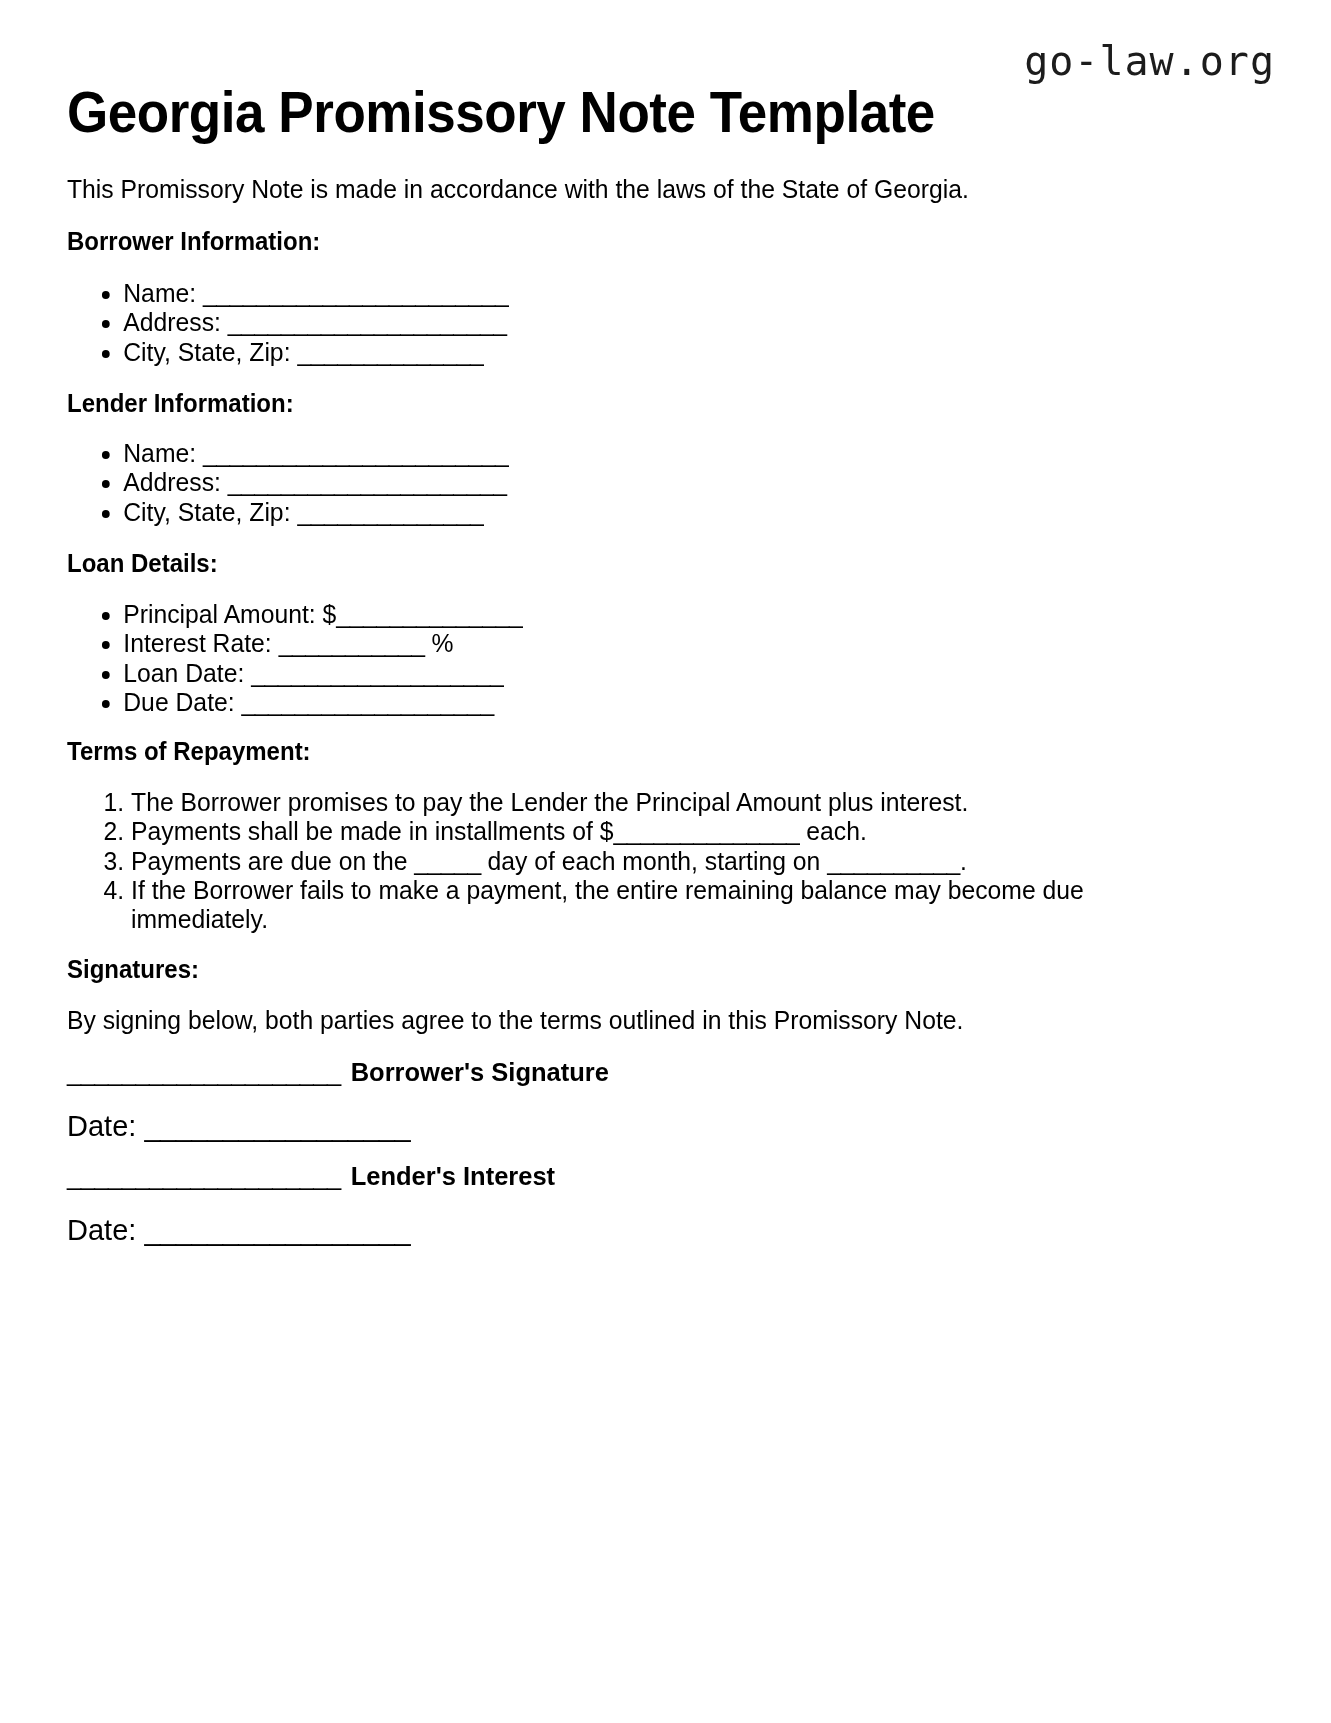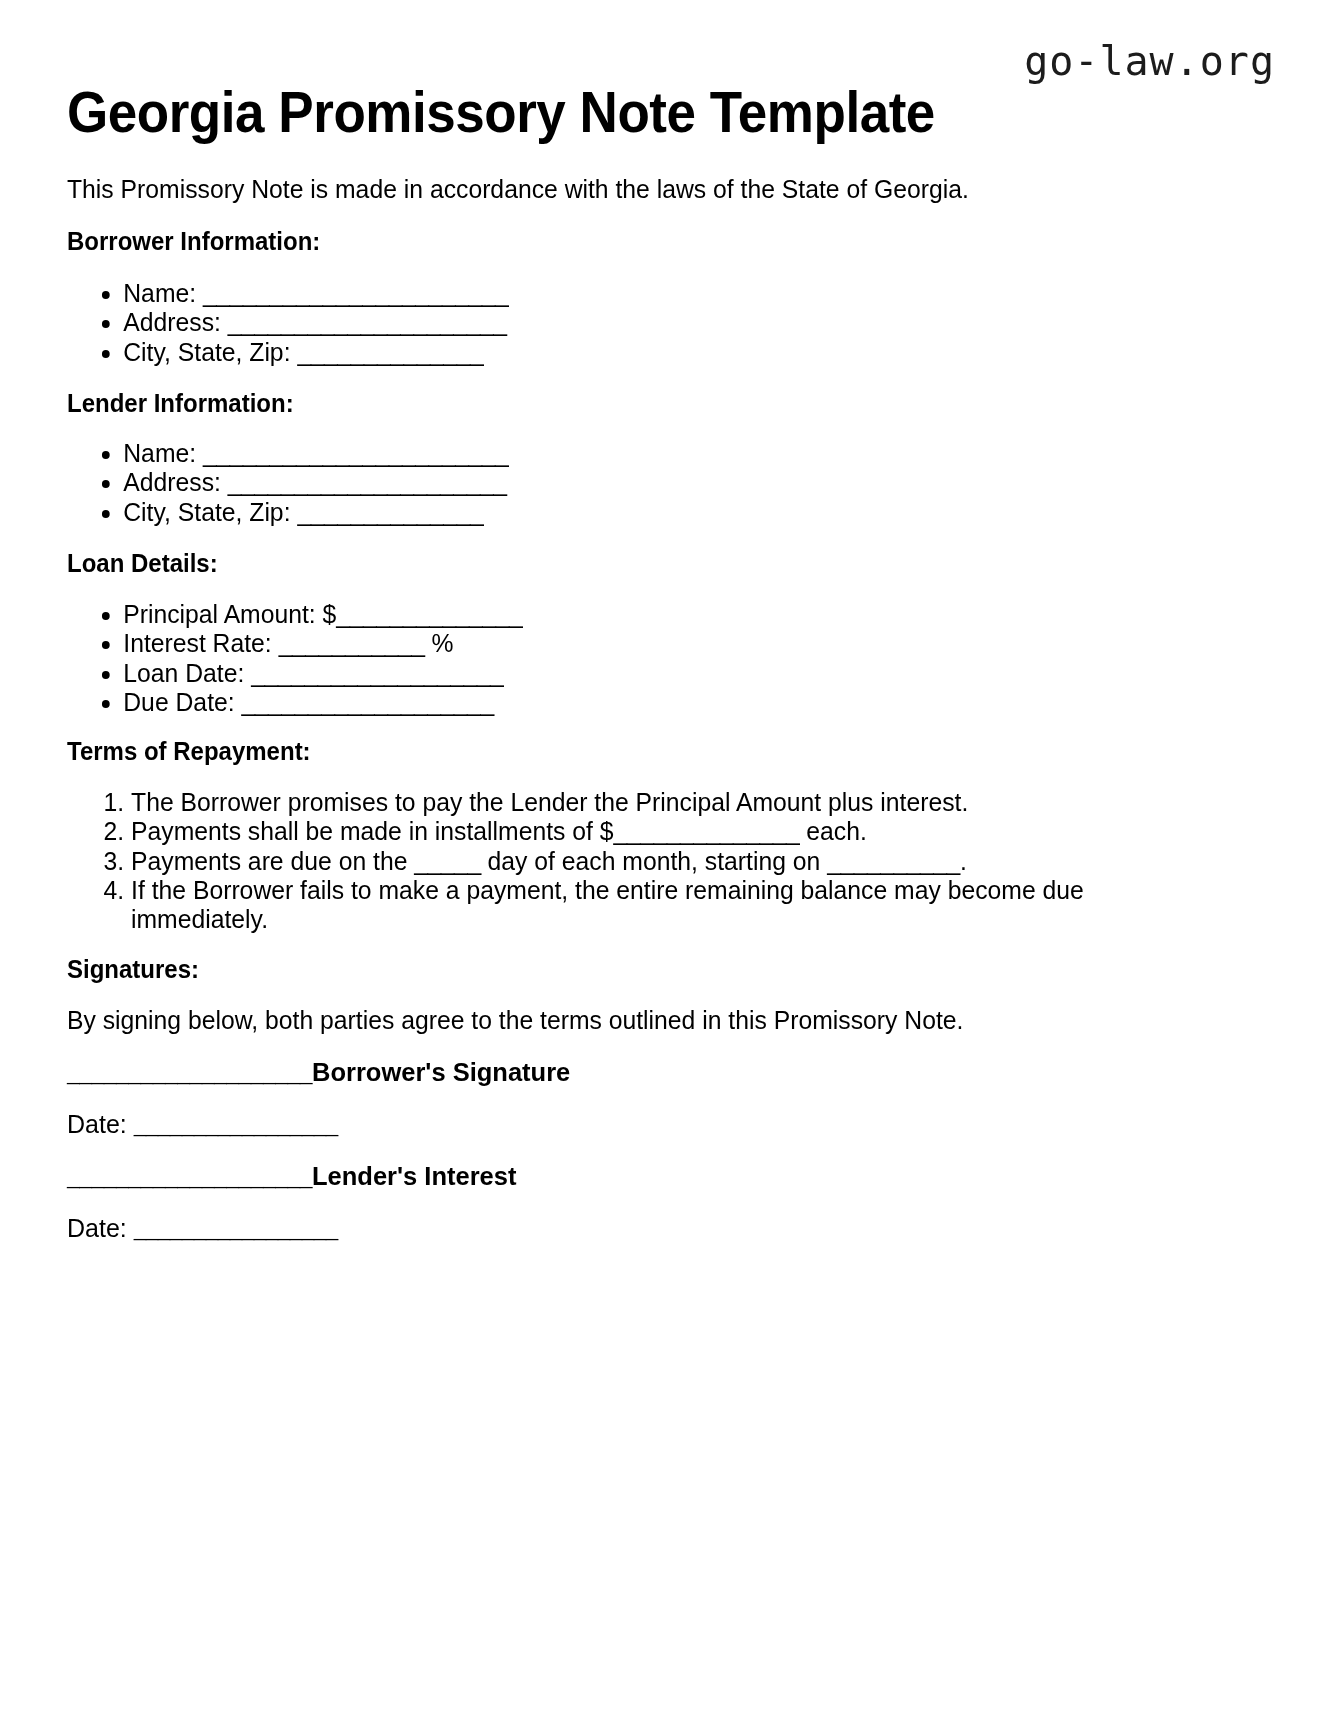--- a/index.html
+++ b/index.html
@@ -99,29 +99,29 @@
     letter-spacing: -0.5px;
   }
   .sig-line {
     position: absolute;
     left: 0;
     font-size: 25.5px;
     white-space: nowrap;
   }
   .sig-blank {
     letter-spacing: -0.5px;
-    font-family: Liberation Serif, serif;
   }
   .sig-label {
     font-weight: bold;
+    margin-left: 10px;
   }
   .date-line {
     position: absolute;
     left: 0;
-    font-size: 25px;
+    font-size: 29px;
     white-space: nowrap;
   }
 </style>
 </head>
 <body>
 
 <div class="page">
 
   <div class="watermark">go-law.org</div>
 

